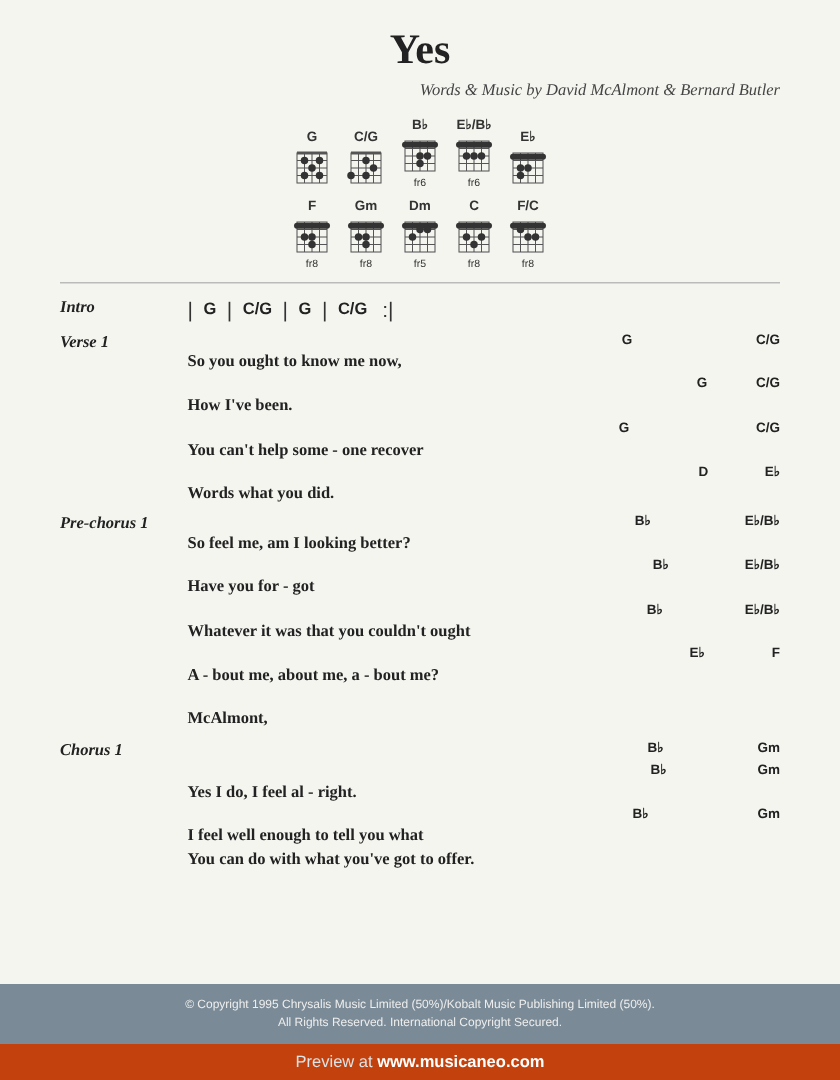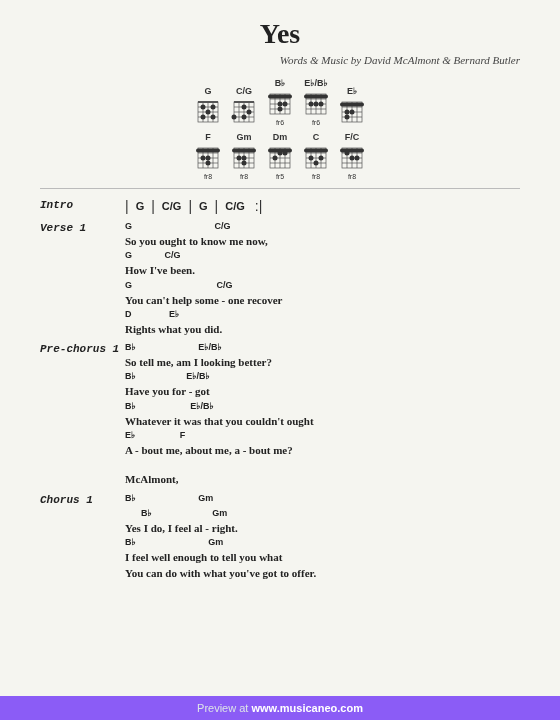--- a/index.html
+++ b/index.html
@@ -81,39 +81,40 @@
     }
 
     .section-label {
       width: 85px;
       min-width: 85px;
       font-style: italic;
       font-weight: bold;
       font-size: 11px;
       color: #222;
       padding-top: 1px;
-      font-family: Liberation Mono, monospace;
+      font-family: Liberation Serif, serif;
     }
 
     .section-content {
       flex: 1;
     }
 
     .line-pair {
       position: relative;
       margin-bottom: 2px;
     }
 
     .chords-row {
       height: 13px;
       position: relative;
       font-size: 9px;
       font-weight: bold;
       font-family: Arial, sans-serif;
       color: #222;
+      text-align: right;
     }
 
     .lyrics-row {
       font-size: 11px;
       color: #222;
       line-height: 1.3;
       font-family: Georgia, serif;
       font-weight: bold;
     }
 
@@ -151,21 +152,21 @@
     }
 
     .footer-text {
       font-size: 8px;
       color: #eee;
       line-height: 1.5;
       font-family: Arial, sans-serif;
     }
 
     .preview-bar {
-      background: #8b5cf6;
+      background: #c2410c;
       padding: 6px 20px;
       text-align: center;
     }
 
     .preview-text {
       font-size: 11px;
       color: #dde4e8;
       font-family: Arial, sans-serif;
     }
 
@@ -418,36 +419,36 @@
             <span style="margin-right:82px;">G</span>
             <span>C/G</span>
           </div>
           <div class="lyrics-row">You can't help some - one recover</div>
         </div>
         <div class="line-pair">
           <div class="chords-row">
             <span style="margin-right:35px;">D</span>
             <span>E♭</span>
           </div>
-          <div class="lyrics-row">Rights what you did.</div>
+          <div class="lyrics-row">Words what you did.</div>
         </div>
       </div>
     </div>
 
     <div class="section">
       <div class="section-label">
         <em>Pre-chorus 1</em>
       </div>
       <div class="section-content">
         <div class="line-pair">
           <div class="chords-row">
             <span style="margin-right:60px;">B♭</span>
             <span>E♭/B♭</span>
           </div>
-          <div class="lyrics-row">So tell me,   am I looking better?</div>
+          <div class="lyrics-row">So feel me,   am I looking better?</div>
         </div>
         <div class="line-pair">
           <div class="chords-row">
             <span style="margin-right:48px;">B♭</span>
             <span>E♭/B♭</span>
           </div>
           <div class="lyrics-row">Have you for - got</div>
         </div>
         <div class="line-pair">
           <div class="chords-row">
@@ -497,18 +498,22 @@
           <div class="lyrics-row">I feel well enough to tell you what</div>
         </div>
         <div class="line-pair">
           <div class="lyrics-row">You can do with what you've got to offer.</div>
         </div>
       </div>
     </div>
 
   </div>
 
+  <div class="footer-bar">
+    <div class="footer-text">© Copyright 1995 Chrysalis Music Limited (50%)/Kobalt Music Publishing Limited (50%).</div>
+    <div class="footer-text">All Rights Reserved. International Copyright Secured.</div>
+  </div>
   <div class="preview-bar">
     <div class="preview-text">
       Preview at <span class="preview-site">www.musicaneo.com</span>
     </div>
   </div>
 </div>
 
 </body></html>

